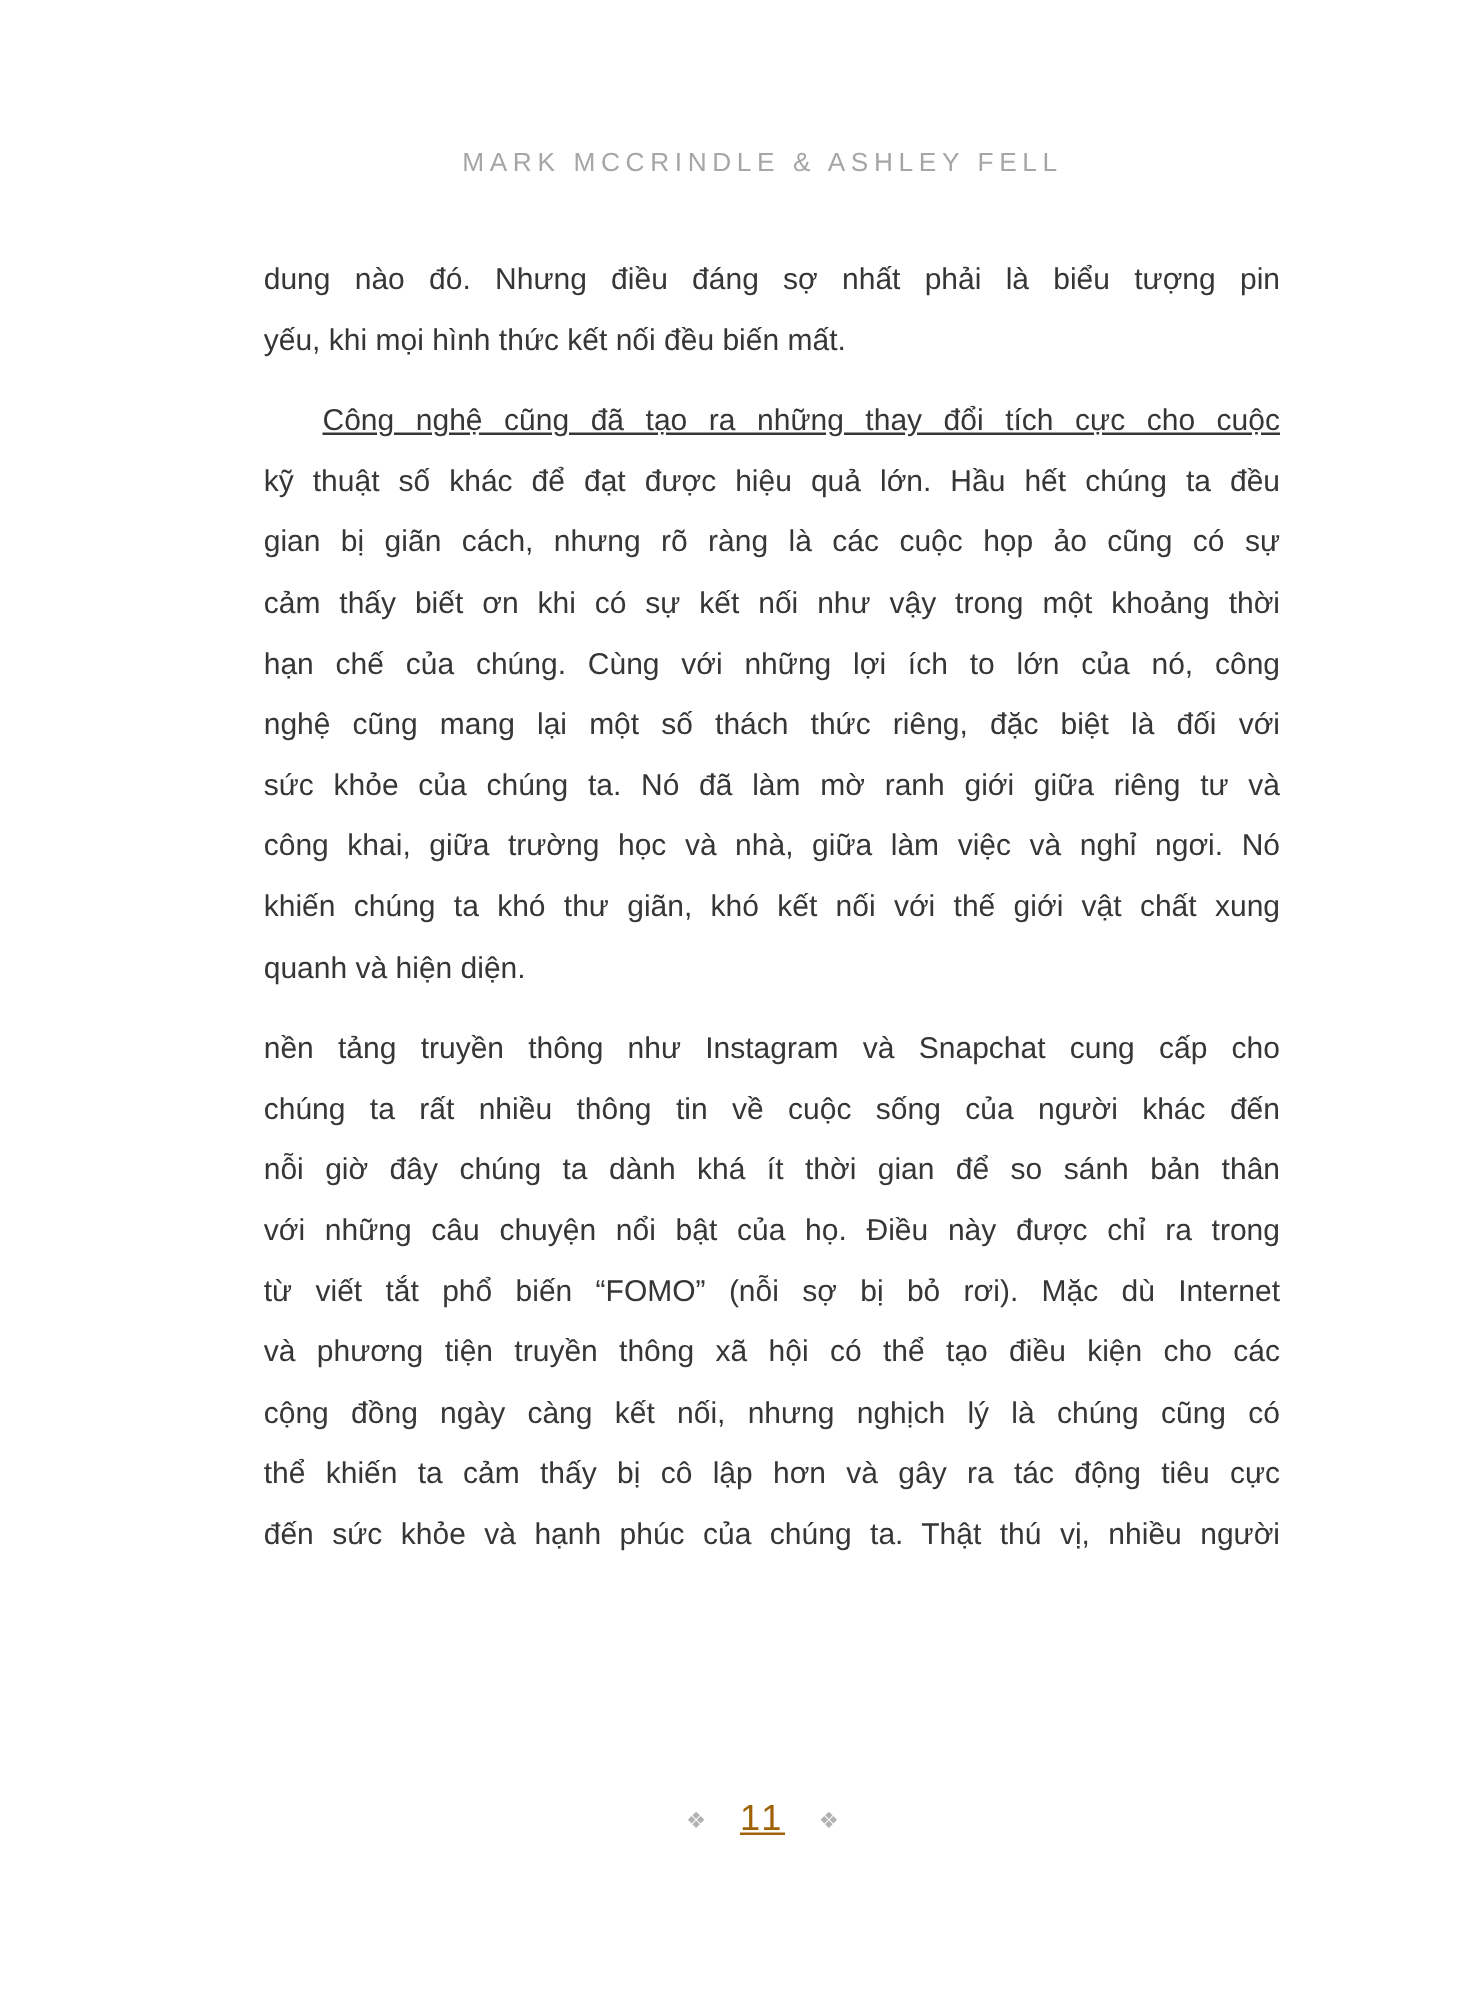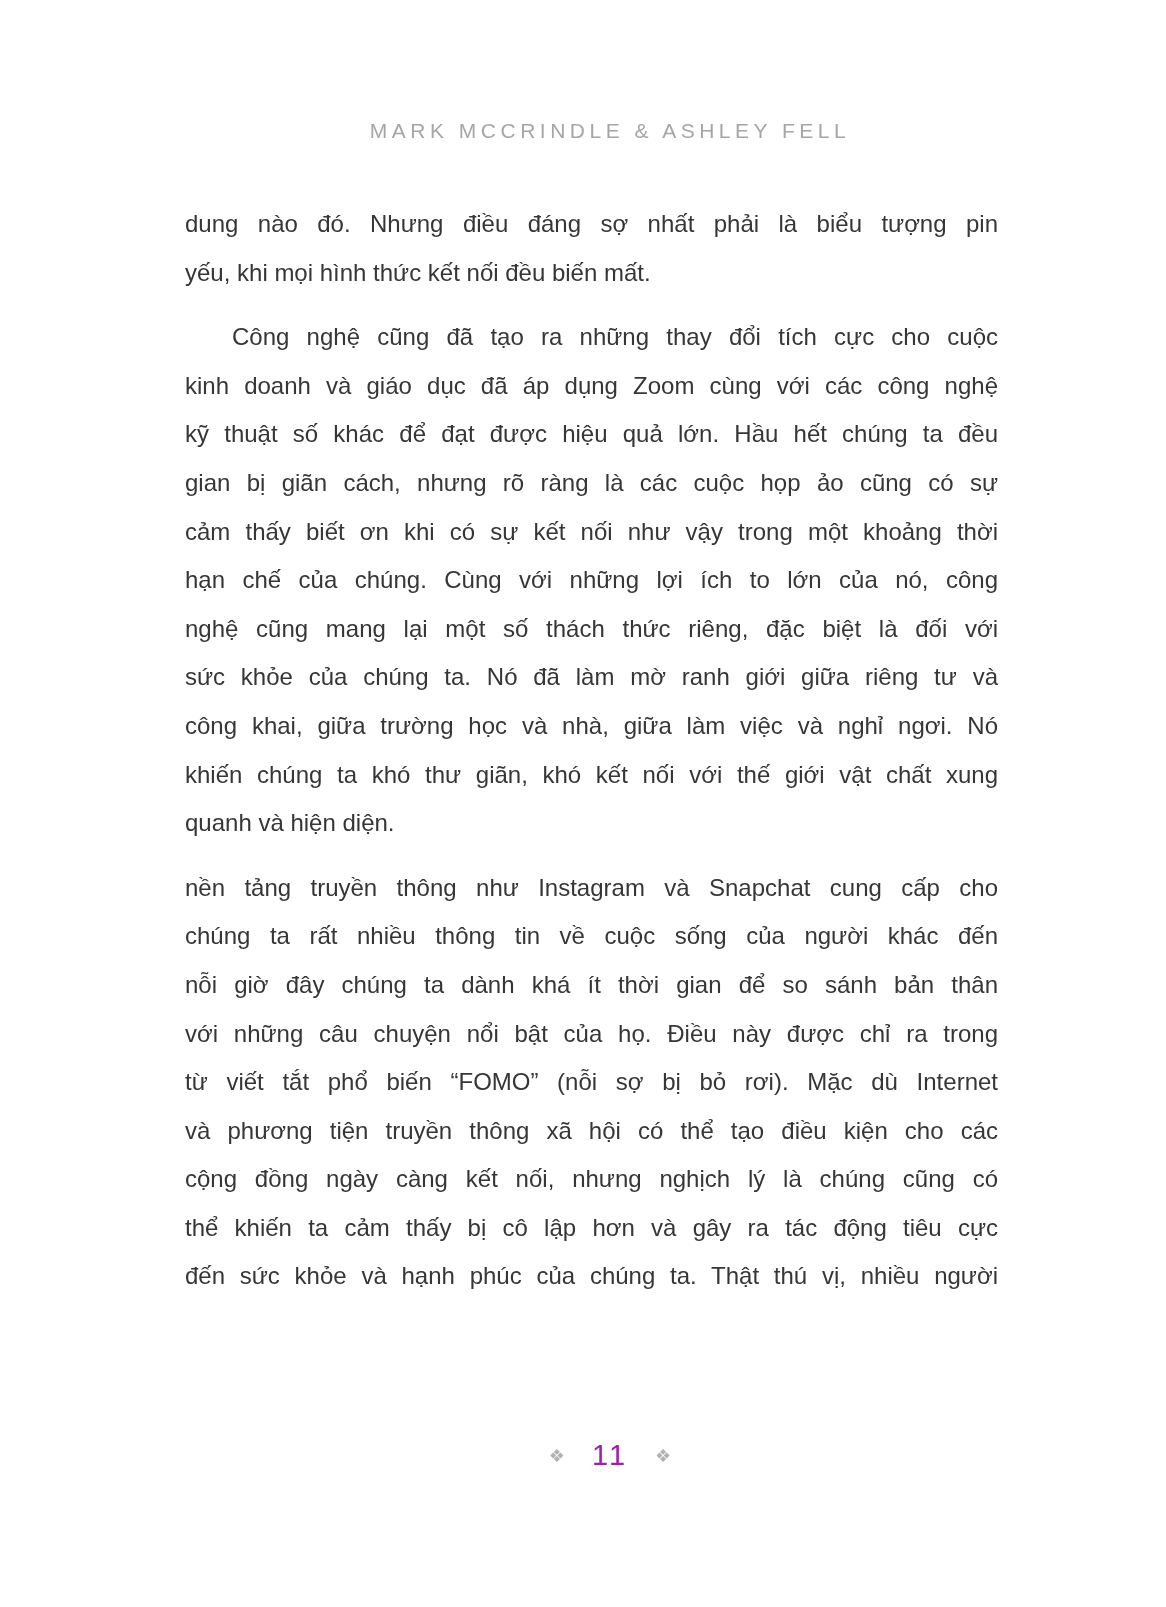--- a/index.html
+++ b/index.html
@@ -19,74 +19,74 @@
     width: 100%;
     text-align: center;
     font-size: 21px;
     font-weight: 400;
     letter-spacing: 4.5px;
     color: #a6a6a6;
   }
   .page-body {
     position: absolute;
     top: 200px;
-    left: 158px;
+    left: 184px;
     width: 813px;
     font-size: 24px;
     line-height: 48.6px;
     color: #363636;
     font-weight: 400;
   }
   .para { margin: 0 0 16px 0; }
   .para:last-child { margin-bottom: 0; }
   .line {
     text-align: justify;
     text-align-last: justify;
   }
-  .line.indent { text-indent: 47px; }
+  .line.indent { text-indent: 47px; text-decoration: underline; }
   .line.end { text-align-last: left; }
   .page-footer {
     position: absolute;
     top: 1441px;
     left: 0;
     width: 100%;
     display: flex;
     justify-content: center;
     align-items: center;
     gap: 27px;
   }
   .ornament {
     color: #b2b2b2;
     font-size: 18px;
     line-height: 1;
   }
   .page-number {
-    color: #a21caf;
+    color: #a16207;
     font-size: 29px;
     letter-spacing: 3px;
     line-height: 1;
+    text-decoration: underline;
   }
 </style>
 </head>
 <body>
 
 <div class="page">
 
   <div class="running-header">MARK MCCRINDLE &amp; ASHLEY FELL</div>
 
   <div class="page-body">
 
     <div class="para">
       <div class="line">dung nào đó. Nhưng điều đáng sợ nhất phải là biểu tượng pin</div>
       <div class="line end">yếu, khi mọi hình thức kết nối đều biến mất.</div>
     </div>
 
     <div class="para">
       <div class="line indent">Công nghệ cũng đã tạo ra những thay đổi tích cực cho cuộc</div>
-      <div class="line">kinh doanh và giáo dục đã áp dụng Zoom cùng với các công nghệ</div>
       <div class="line">kỹ thuật số khác để đạt được hiệu quả lớn. Hầu hết chúng ta đều</div>
       <div class="line">gian bị giãn cách, nhưng rõ ràng là các cuộc họp ảo cũng có sự</div>
       <div class="line">cảm thấy biết ơn khi có sự kết nối như vậy trong một khoảng thời</div>
       <div class="line">hạn chế của chúng. Cùng với những lợi ích to lớn của nó, công</div>
       <div class="line">nghệ cũng mang lại một số thách thức riêng, đặc biệt là đối với</div>
       <div class="line">sức khỏe của chúng ta. Nó đã làm mờ ranh giới giữa riêng tư và</div>
       <div class="line">công khai, giữa trường học và nhà, giữa làm việc và nghỉ ngơi. Nó</div>
       <div class="line">khiến chúng ta khó thư giãn, khó kết nối với thế giới vật chất xung</div>
       <div class="line end">quanh và hiện diện.</div>
     </div>

